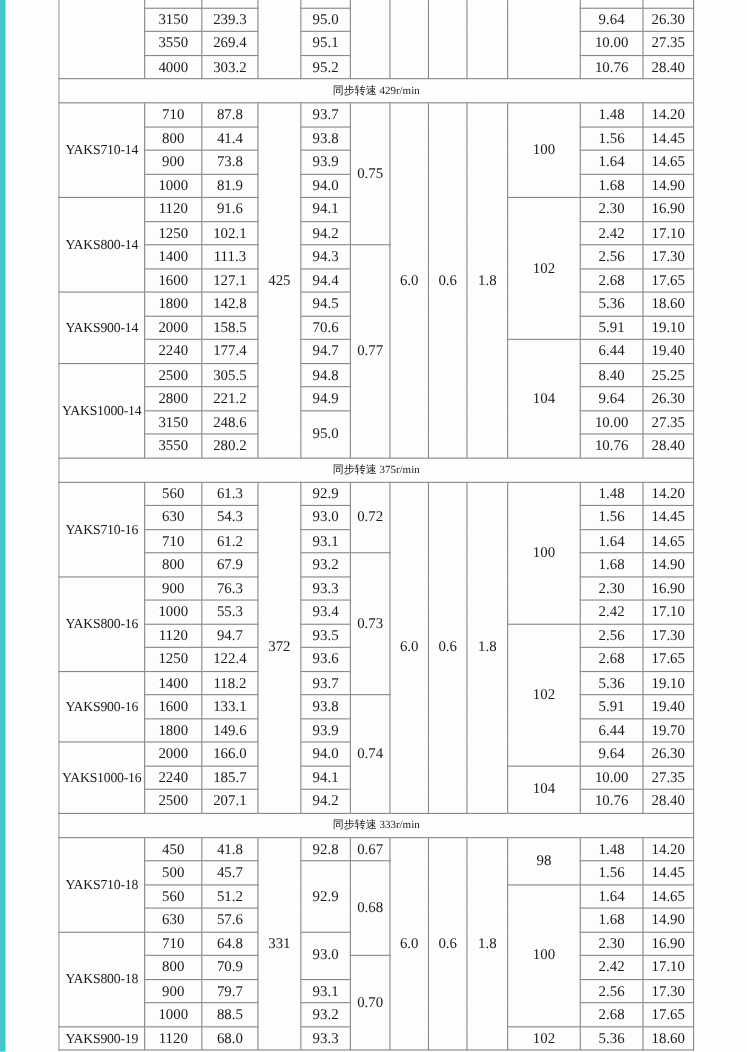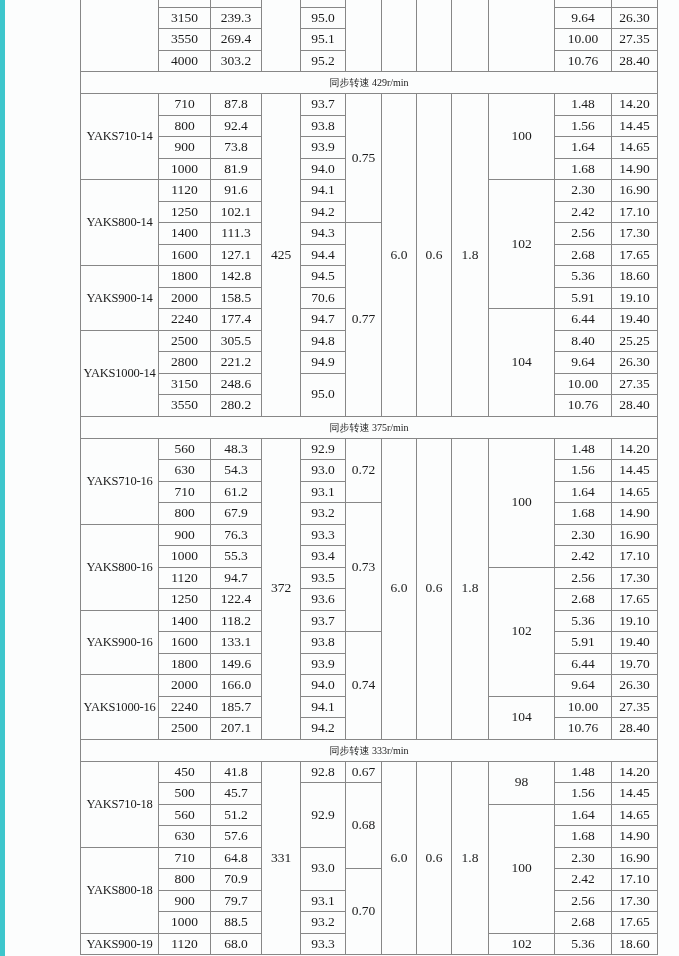--- a/index.html
+++ b/index.html
@@ -11,21 +11,20 @@
     font-family: "Liberation Serif", "DejaVu Serif", serif;
   }
   .accent-stripe {
     position: absolute; left: 0; top: 0;
     width: 5px; height: 956px;
   }
   .table-wrap {
     position: absolute; left: 53px; top: 0;
     width: 580px; height: 956px;
     overflow: hidden;
-    margin-left: 27px;
   }
   table.spec {
     border-collapse: collapse;
     table-layout: fixed;
     width: 577px;
     margin-top: -14px;
   }
   table.spec td {
     border: 1px solid #878787;
     text-align: center;
@@ -117,21 +116,21 @@
           <td rowspan="6">0.75</td>
           <td rowspan="15">6.0</td>
           <td rowspan="15">0.6</td>
           <td rowspan="15">1.8</td>
           <td rowspan="4">100</td>
           <td>1.48</td>
           <td>14.20</td>
         </tr>
         <tr>
           <td>800</td>
-          <td>92.4</td>
+          <td>41.4</td>
           <td>93.8</td>
           <td>1.56</td>
           <td>14.45</td>
         </tr>
         <tr>
           <td>900</td>
           <td>73.8</td>
           <td>93.9</td>
           <td>1.64</td>
           <td>14.65</td>
@@ -224,21 +223,21 @@
           <td>280.2</td>
           <td>10.76</td>
           <td>28.40</td>
         </tr>
         <tr>
           <td colspan="12" class="hdr">同步转速  375r/min</td>
         </tr>
         <tr>
           <td rowspan="4" class="model">YAKS710-16</td>
           <td>560</td>
-          <td>48.3</td>
+          <td>61.3</td>
           <td rowspan="14">372</td>
           <td>92.9</td>
           <td rowspan="3">0.72</td>
           <td rowspan="14">6.0</td>
           <td rowspan="14">0.6</td>
           <td rowspan="14">1.8</td>
           <td rowspan="6">100</td>
           <td>1.48</td>
           <td>14.20</td>
         </tr>

